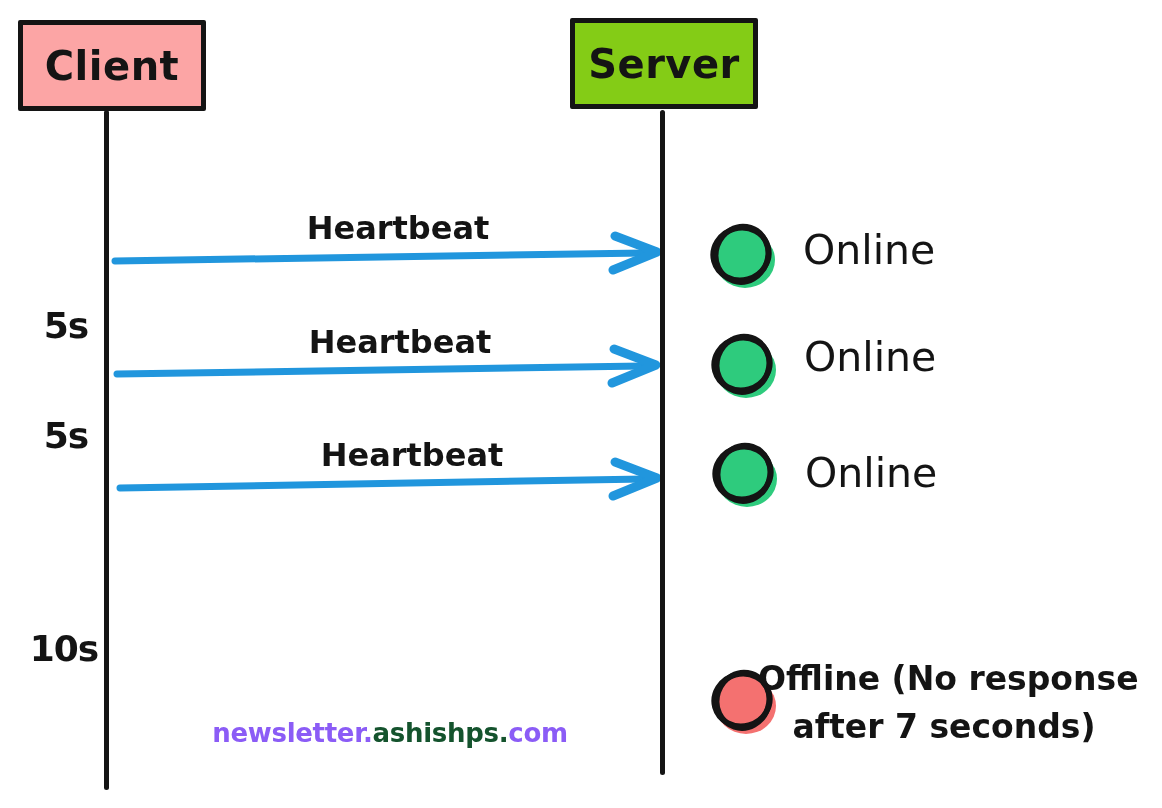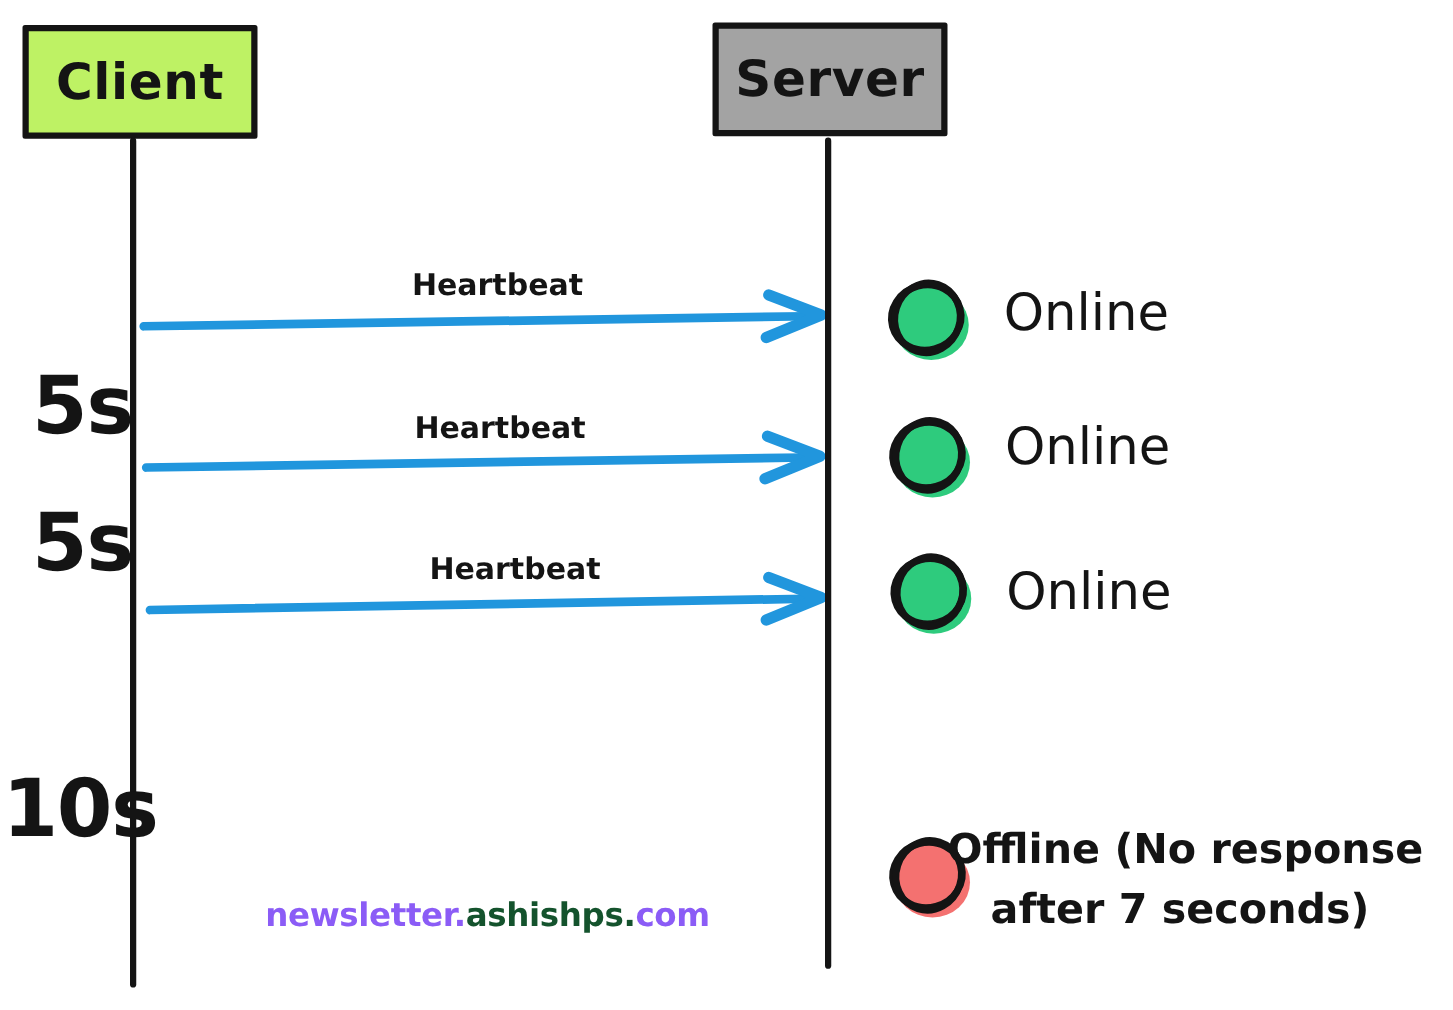--- a/index.html
+++ b/index.html
@@ -17,46 +17,46 @@
   .actor-box{
     position:absolute;
     width:188px;height:91px;
     border:5px solid #141414;
     border-radius:2px;
     display:flex;align-items:center;justify-content:center;
     font-size:40px;font-weight:600;
     letter-spacing:0.5px;
     box-sizing:border-box;
   }
-  .client-box{left:18px;top:20px;background:#bef264;}
-  .server-box{left:570px;top:18px;background:#a3a3a3;}
+  .client-box{left:18px;top:20px;background:#fca5a5;}
+  .server-box{left:570px;top:18px;background:#84cc16;}
 
   
   .lifeline{
     position:absolute;width:5px;background:#141414;border-radius:3px;
   }
   .client-line{left:104px;top:110px;height:680px;}
   .server-line{left:660px;top:110px;height:665px;}
 
   
   .msg-label{
     position:absolute;
-    font-size:24px;font-weight:600;
+    font-size:32px;font-weight:600;
     white-space:nowrap;
   }
   
   .status-label{
     position:absolute;
     font-size:41px;font-weight:400;
     white-space:nowrap;
   }
   
   .interval-label{
     position:absolute;
-    font-size:64px;font-weight:700;
+    font-size:36px;font-weight:700;
     letter-spacing:-1px;
     white-space:nowrap;
   }
   
   .offline-note{
     position:absolute;
     left:758px;top:655px;width:372px;
     font-size:33px;font-weight:600;
     line-height:48px;text-align:center;
     white-space:nowrap;

